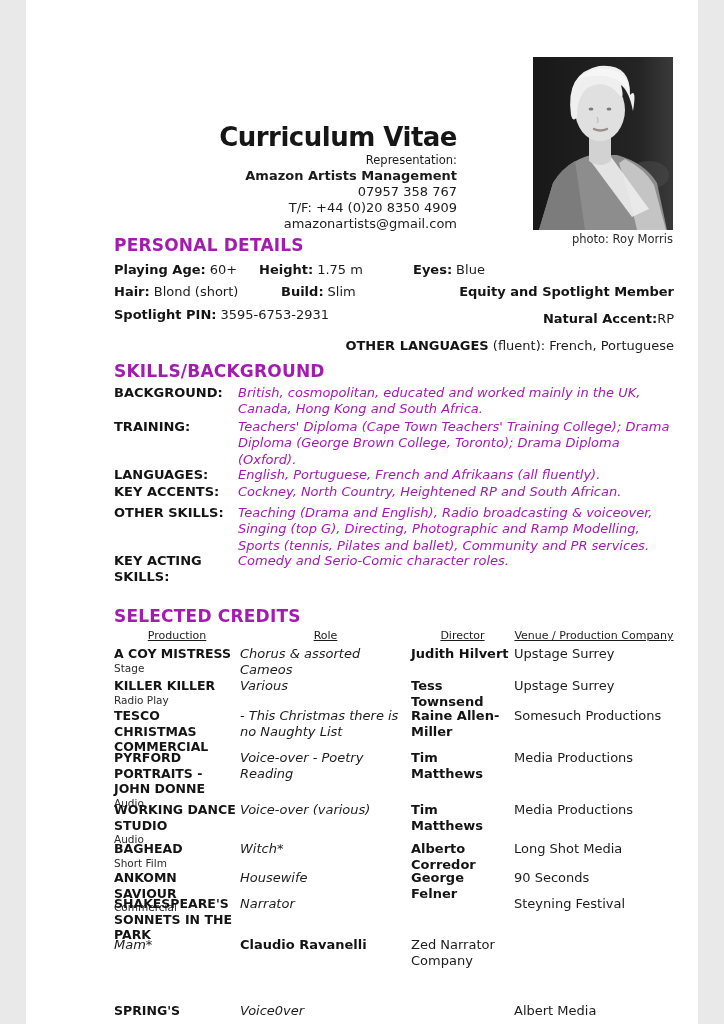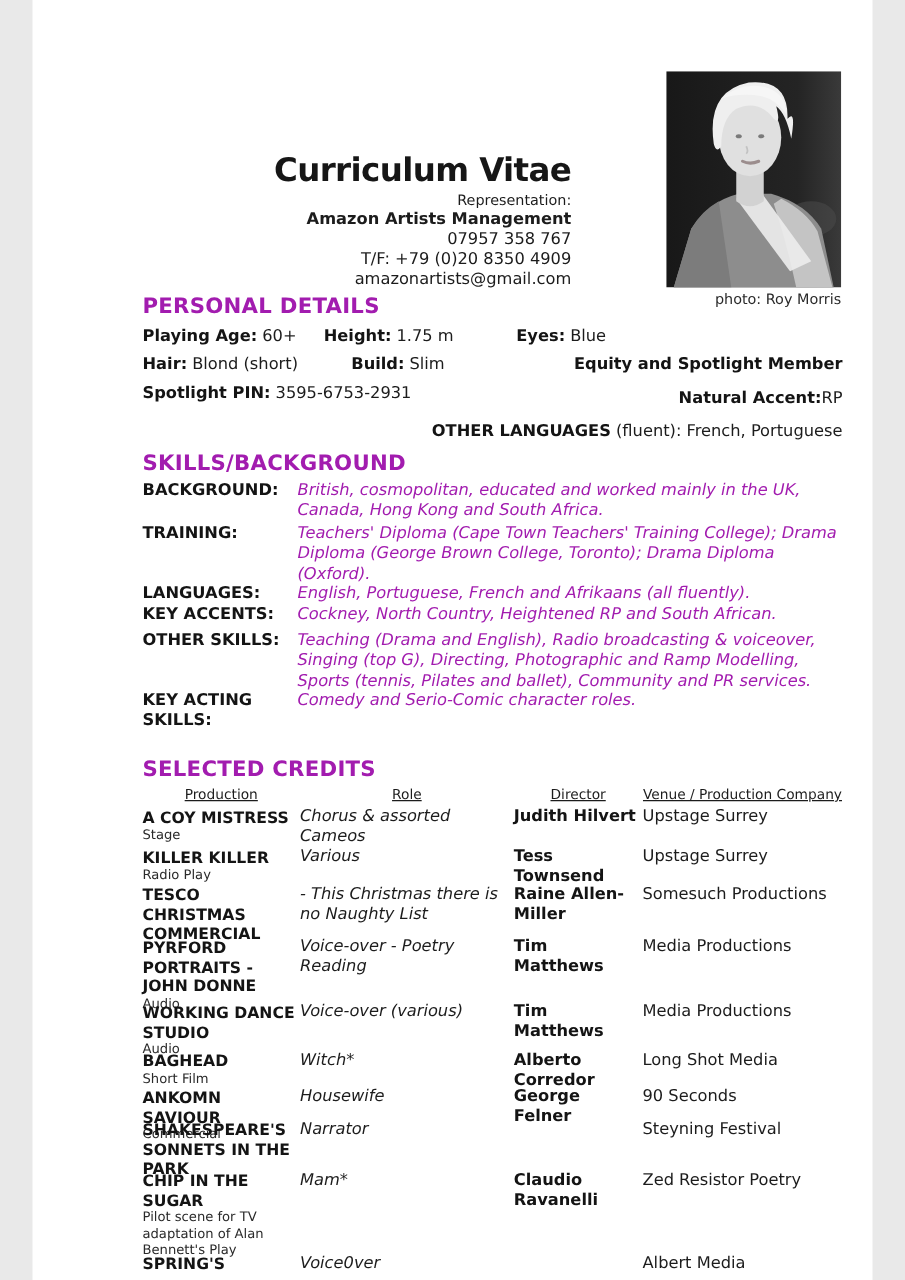--- a/index.html
+++ b/index.html
@@ -57,21 +57,21 @@
 </head>
 <body>
 
 <div class="page">
 
   <div class="header-block">
     <div class="cv-title">Curriculum Vitae</div>
     <div class="rep-label">Representation:</div>
     <div class="rep-agency">Amazon Artists Management</div>
     <div class="rep-line">07957 358 767</div>
-    <div class="rep-line">T/F: +79 (0)20 8350 4909</div>
+    <div class="rep-line">T/F: +44 (0)20 8350 4909</div>
     <div class="rep-line">amazonartists@gmail.com</div>
   </div>
 
   <div class="photo-block">
     <svg class="photo-frame" viewBox="0 0 140 173" xmlns="http://www.w3.org/2000/svg" aria-hidden="true">
       <defs>
         <linearGradient id="bgGrad" x1="0" y1="0" x2="1" y2="0">
           <stop offset="0" stop-color="#181818"></stop>
           <stop offset="0.75" stop-color="#242424"></stop>
           <stop offset="1" stop-color="#3a3a3a"></stop>
@@ -227,27 +227,23 @@
     <div class="credit-row" style="top:289px">
       <div>
           <div class="prod-name">SHAKESPEARE'S SONNETS IN THE PARK</div>
           <div class="prod-type"></div>
         </div>
       <div class="c-role">Narrator</div>
       <div class="c-dir"></div>
       <div class="c-venue">Steyning Festival</div>
     </div>
     <div class="credit-row" style="top:330px">
-      <div>
-          <div class="prod-name">CHIP IN THE SUGAR</div>
-          <div class="prod-type">Pilot scene for TV adaptation of Alan Bennett's Play</div>
-        </div>
       <div class="c-role">Mam*</div>
       <div class="c-dir">Claudio Ravanelli</div>
-      <div class="c-venue">Zed Resistor Poetry</div>
+      <div class="c-venue">Zed Narrator Company</div>
     </div>
     <div class="credit-row" style="top:396px">
       <div>
           <div class="prod-name">SPRING'S</div>
           <div class="prod-type"></div>
         </div>
       <div class="c-role">Voice0ver</div>
       <div class="c-dir"></div>
       <div class="c-venue">Albert Media</div>
     </div>

